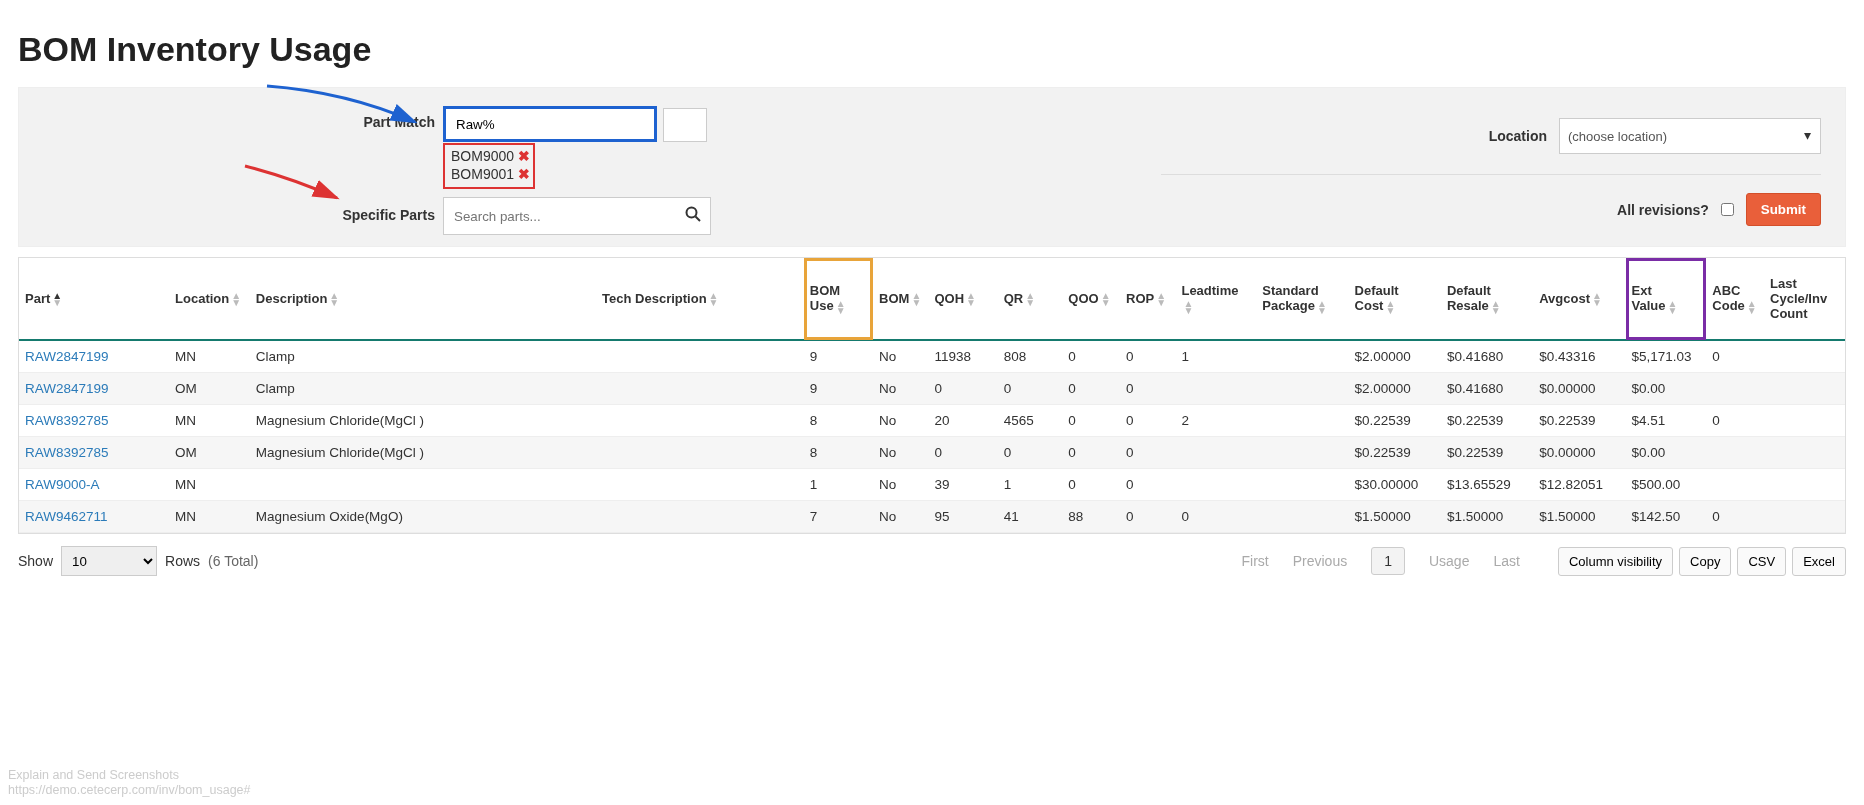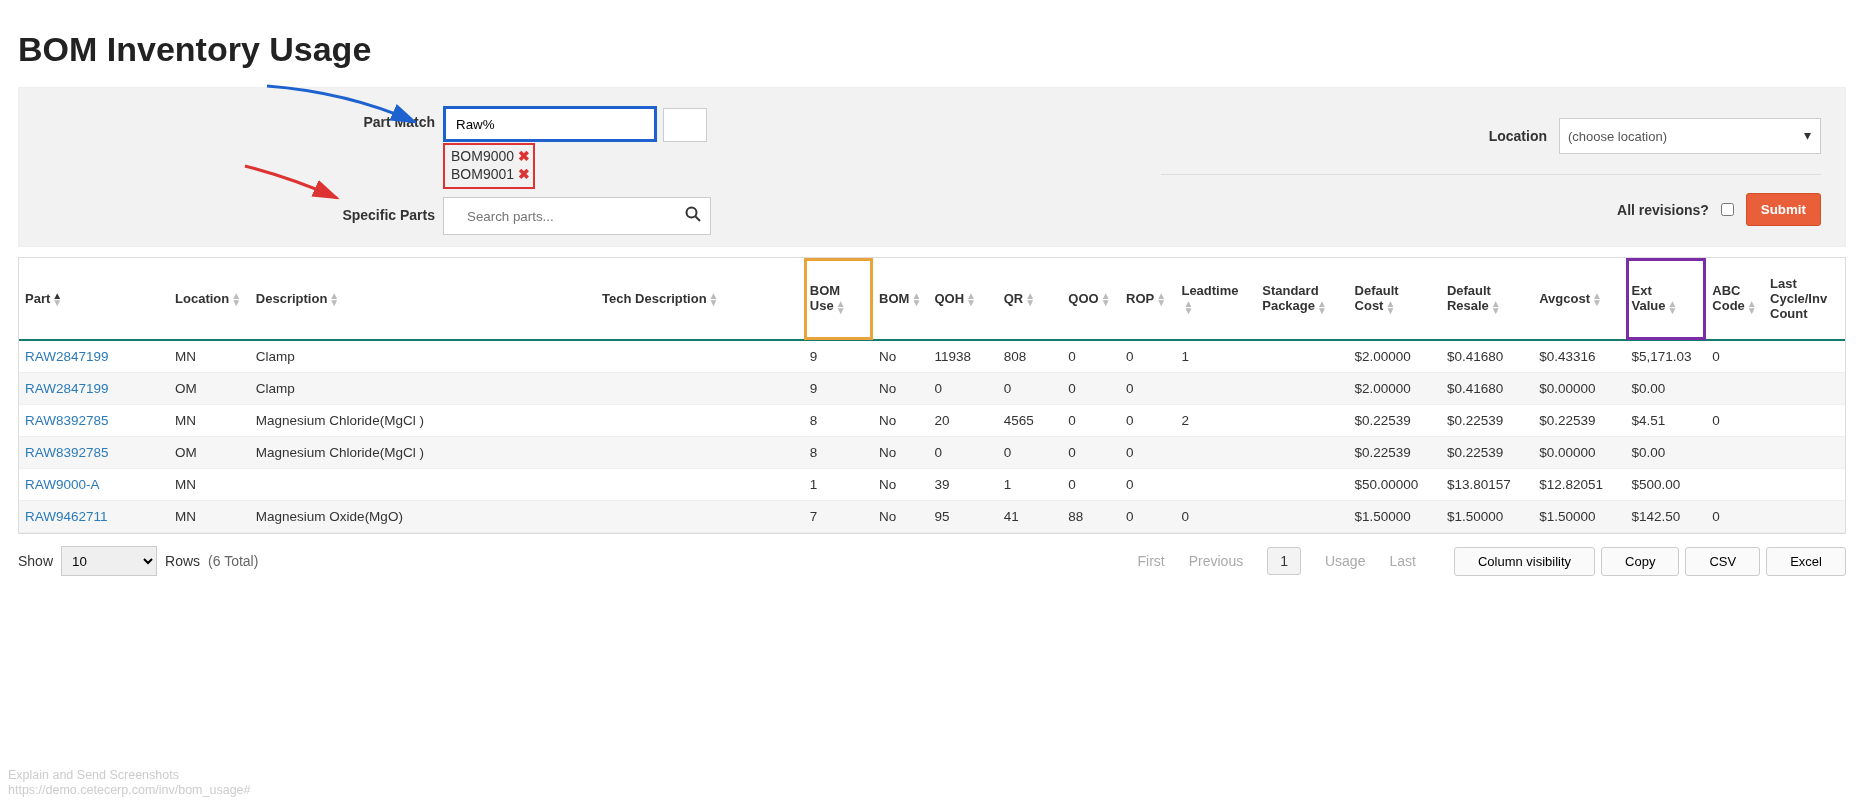--- a/index.html
+++ b/index.html
@@ -109,21 +109,21 @@
 }
 .row2 .lbl { padding-top: 10px; }
 .search-wrap {
   position: relative;
   width: 268px;
 }
 .search-wrap input {
   width: 268px;
   height: 38px;
   border: 1px solid #ccc;
-  padding: 4px 30px 4px 23px;
+  padding: 4px 30px 4px 10px;
   color: #be185d;
 }
 .search-wrap .mag {
   position: absolute;
   right: 10px;
   top: 9px;
   color: #333;
 }
 .submit-block {
   position: absolute;
@@ -236,21 +236,21 @@
 }
 .pager .disabled { color: #aaa; }
 .btns {
   display: flex;
   gap: 6px;
   margin-left: 14px;
 }
 .btns button {
   border: 1px solid #ccc;
   background: #fafafa;
-  padding: 6px 23px;
+  padding: 6px 10px;
   border-radius: 3px;
   font-size: 13px;
   cursor: pointer;
 }
 
 .footnote {
   position: fixed;
   left: 8px;
   bottom: 6px;
   color: #ccc;
@@ -518,22 +518,22 @@
           <td></td>
           <td></td>
           <td>1</td>
           <td>No</td>
           <td>39</td>
           <td>1</td>
           <td>0</td>
           <td>0</td>
           <td></td>
           <td></td>
-          <td>$50.00000</td>
-          <td>$13.80157</td>
+          <td>$30.00000</td>
+          <td>$13.65529</td>
           <td>$12.82051</td>
           <td>$500.00</td>
           <td></td>
           <td></td>
         </tr>
         <tr>
           <td><a class="part-link" href="#">RAW9462711</a></td>
           <td>MN</td>
           <td>Magnesium Oxide(MgO)</td>
           <td></td>

